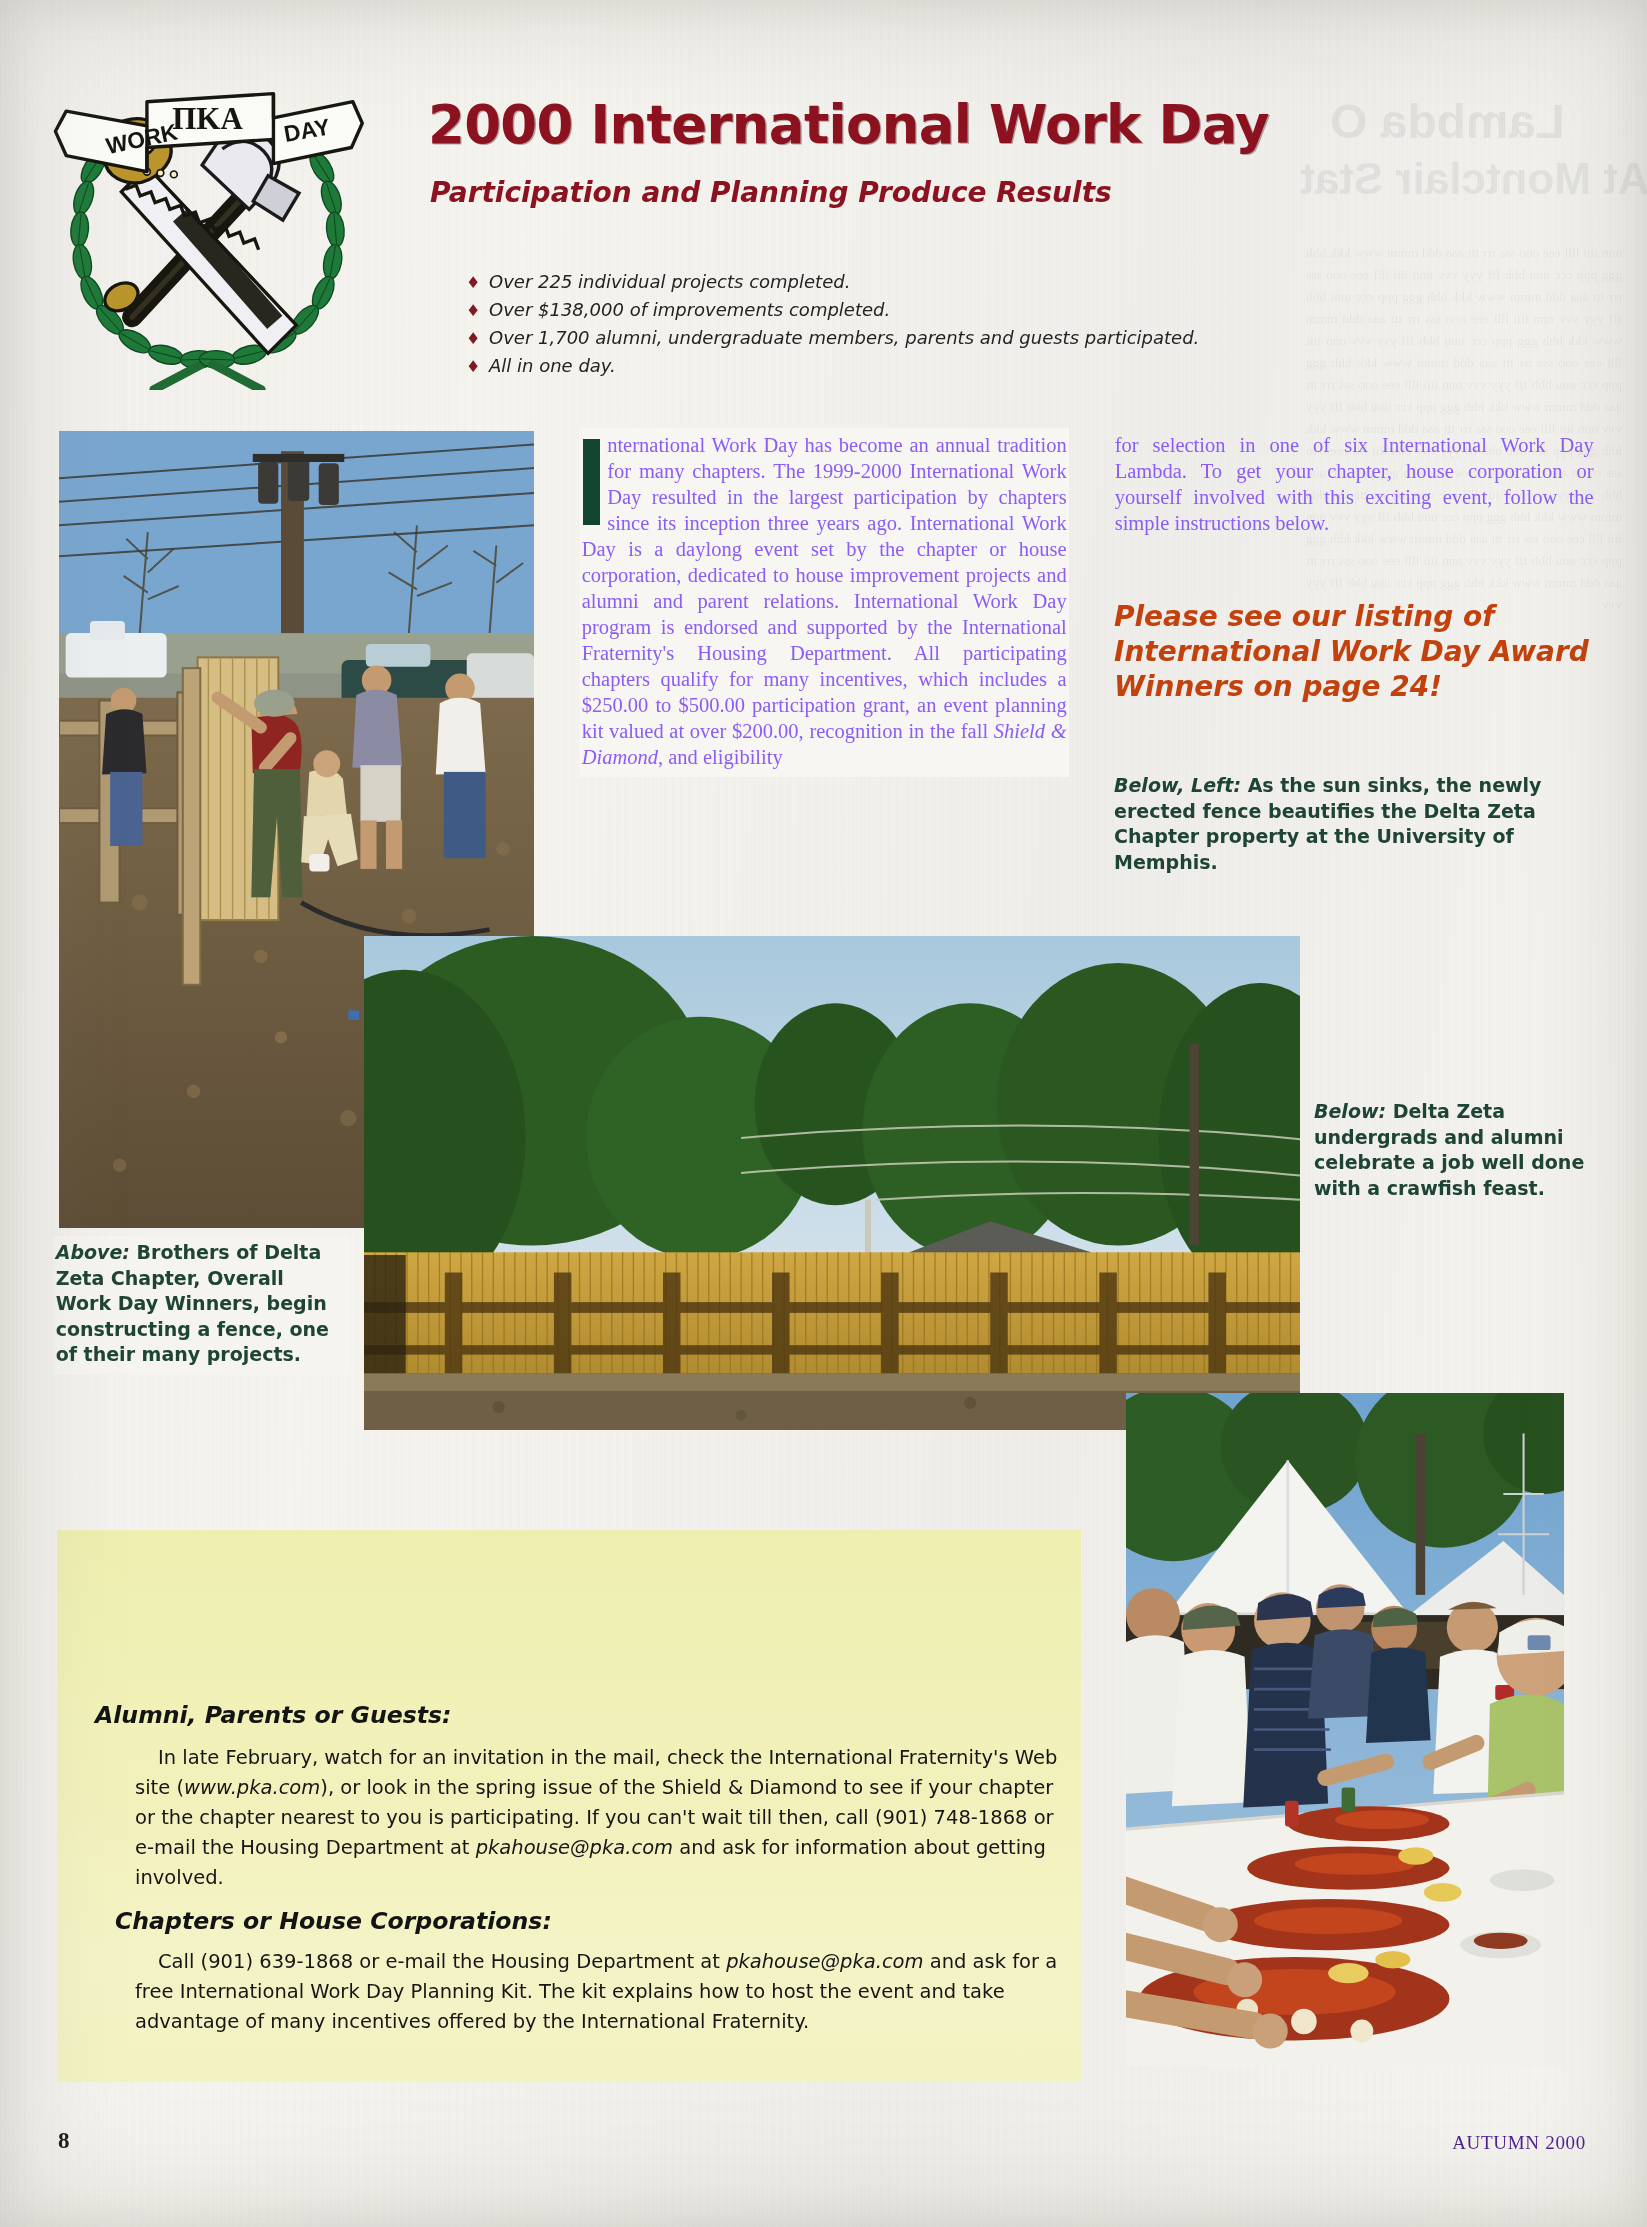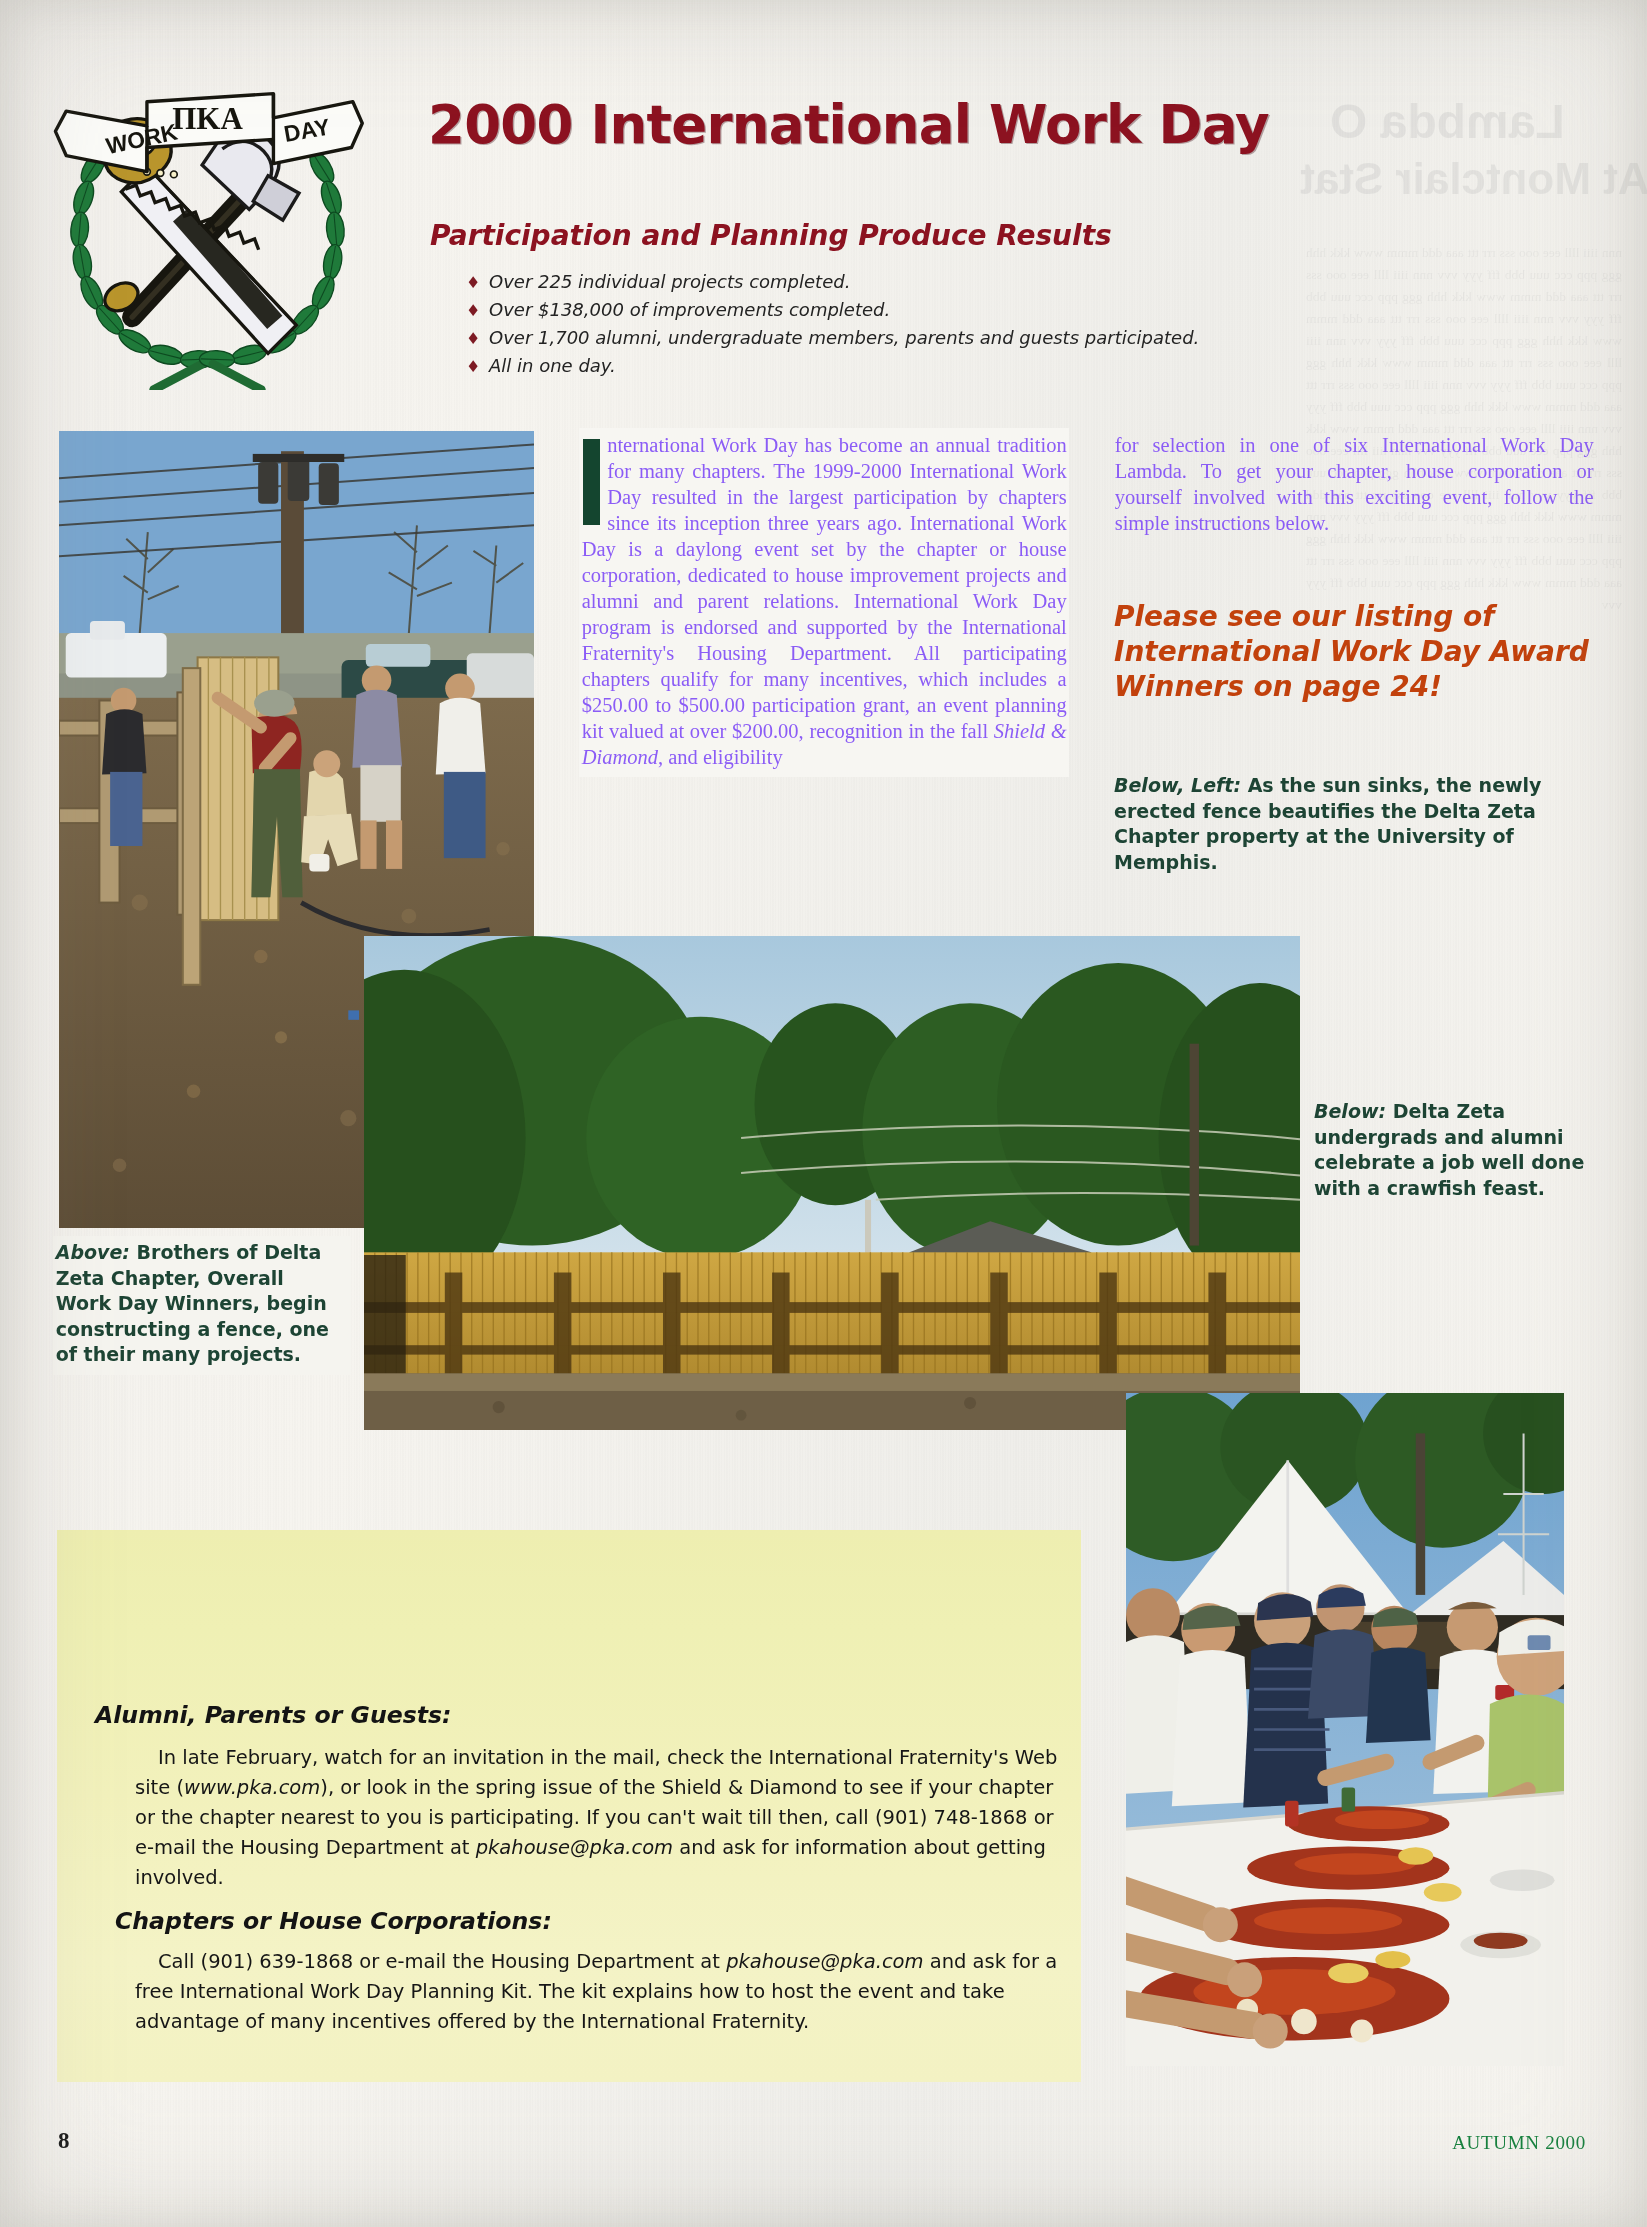--- a/index.html
+++ b/index.html
@@ -47,21 +47,21 @@
     font-family:"DejaVu Sans", sans-serif;
     font-weight:700;font-size:53px;letter-spacing:-0.7px;
     color:#8c1220;
     text-shadow:1.3px 1.3px 0 rgba(60,10,16,.35);
     white-space:nowrap;
   }
   .subhead{
     position:absolute;left:430px;top:176px;
     font-family:"DejaVu Sans", sans-serif;
     font-weight:700;font-style:italic;font-size:28px;letter-spacing:0px;
-    color:#8c1220;white-space:nowrap;margin-top:43px;
+    color:#8c1220;white-space:nowrap;
   }
   .bullets{position:absolute;left:426px;top:257px;width:875px;}
   .bullets li{
     list-style:none;
     font-family:"DejaVu Sans", sans-serif;
     font-style:italic;font-size:18px;color:#232323;
     line-height:28px;white-space:nowrap;position:relative;padding-left:23px;
   }
   .bullets li .bul{
     position:absolute;left:0;top:1.3px;color:#7d1a23;font-size:16px;font-style:normal;
@@ -134,21 +134,21 @@
   }
   .yb-para .it{font-style:italic;}
 
   
   .folio{
     position:absolute;left:58px;top:2128px;
     font-family:"Liberation Serif", serif;font-size:23px;color:#1a1a1a;font-weight:700;
   }
   .issue{
     position:absolute;right:62px;top:2132px;
-    font-family:"Liberation Serif", serif;font-size:19px;color:#15803d;letter-spacing:0.7px;
+    font-family:"Liberation Serif", serif;font-size:19px;color:#4c1d95;letter-spacing:0.7px;
   }
 </style>
 </head>
 <body>
 
 <div class="page"></div>
 
 <div class="ghost" style="left:1330px;top:94px;font-size:48px;">Lambda O</div>
 <div class="ghost" style="left:1300px;top:154px;font-size:44px;">At Montclair Stat</div>
 <div class="ghost-body" style="left:1306px;top:242px;height:795px;">

